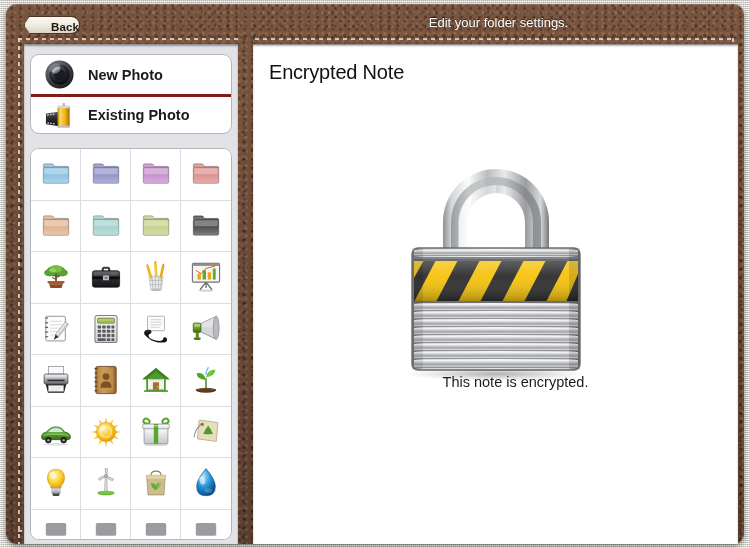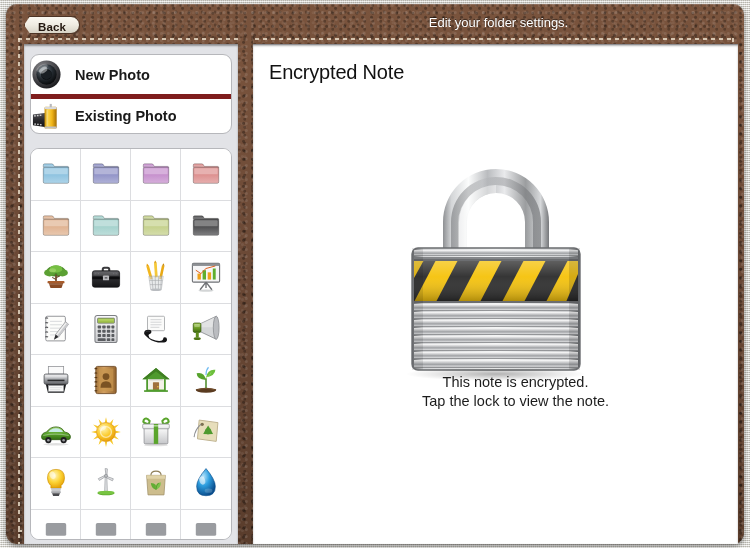--- a/index.html
+++ b/index.html
@@ -70,21 +70,21 @@
   #back-button {
     position: absolute;
     left: 18px; top: 12px;
     width: 56px; height: 18px;
     background: linear-gradient(180deg, #fbf9f2 0%, #efece2 48%, #d8d4c6 100%);
     border: 1px solid #4d3425;
     color: #241810;
     font-size: 11.5px;
     font-weight: bold;
     line-height: 21px;
-    text-align: center;
+    text-align: right;
     cursor: pointer;
     clip-path: polygon(0% 50%, 11% 0%, 100% 0%, 100% 100%, 11% 100%);
     border-radius: 3px 11px 11px 3px;
     box-shadow: 0 1px 2px rgba(0,0,0,.5);
     letter-spacing: .1px;
   }
 
   #header-title {
     position: absolute;
     left: 247px; top: 11px;
@@ -131,23 +131,24 @@
     width: 202px;
     background: #ffffff;
     border: 1px solid #b6b7bb;
     border-radius: 9px;
     overflow: hidden;
   }
   .photo-row {
     display: flex;
     align-items: center;
     height: 39px;
+    padding-left: 13px;
     cursor: pointer;
   }
-  .photo-row + .photo-row { border-top: 5px solid #7f1d1d; }
+  .photo-row + .photo-row { border-top: 3px solid #7f1d1d; }
   .photo-row .label {
     margin-left: 13px;
     font-size: 14.5px;
     font-weight: bold;
     color: #1a1a1a;
   }
   .photo-icon { width: 31px; height: 31px; flex: 0 0 31px; }
 
   
   #icon-grid {
@@ -982,18 +983,17 @@
             <rect x="173" y="98" width="11" height="122" fill="#000" opacity=".13"></rect>
             <rect x="16" y="98" width="168" height="122" rx="6" fill="none" stroke="#6a6c6f" stroke-width="1.4"></rect>
           </g>
 
           <ellipse cx="100" cy="224" rx="90" ry="7" fill="url(#dropShadow)"></ellipse>
         </svg>
       </div>
 
       <div id="lock-caption">
         <div>This note is encrypted.</div>
-        <div>Tap the lock to view the note.</div>
       </div>
     </div>
 
   </div>
 </div>
 
 </body></html>

